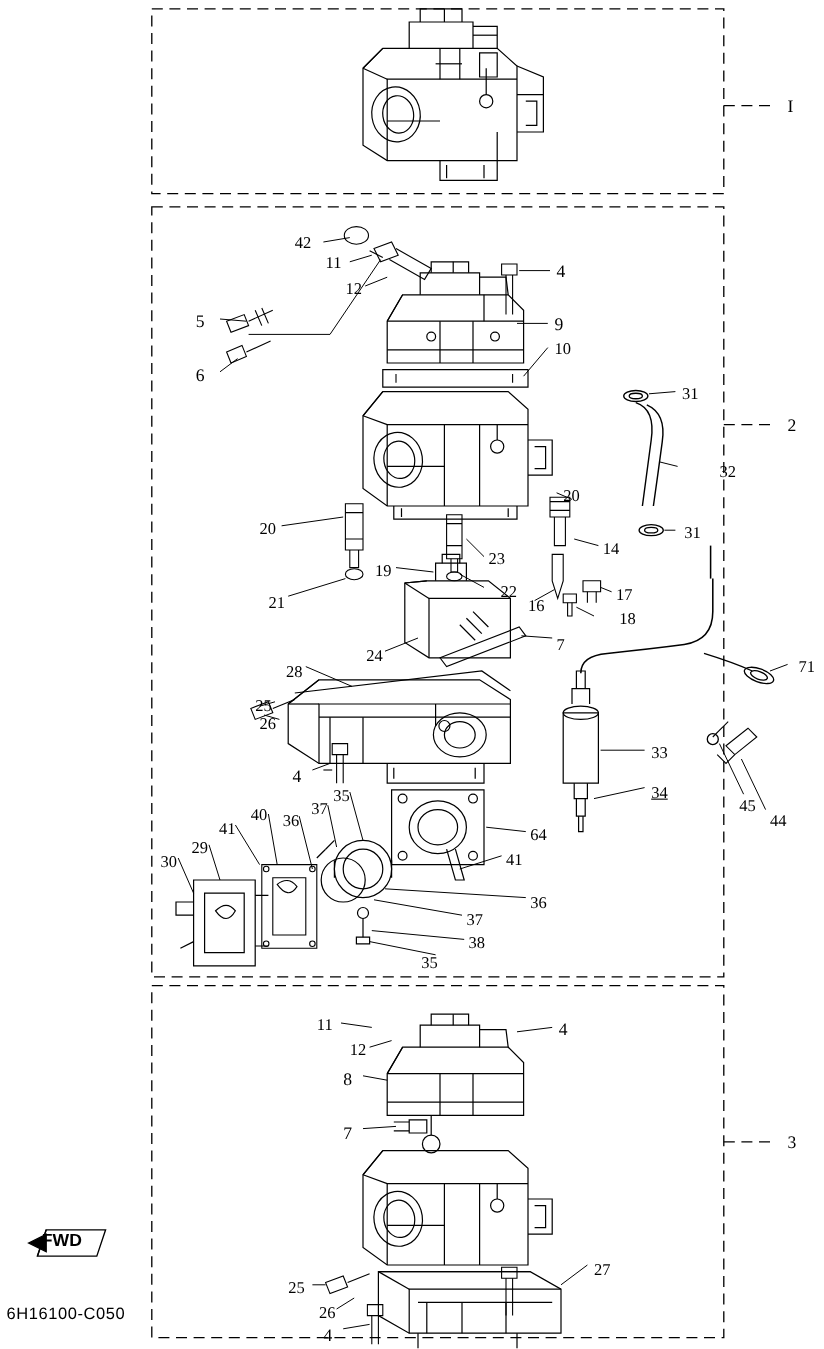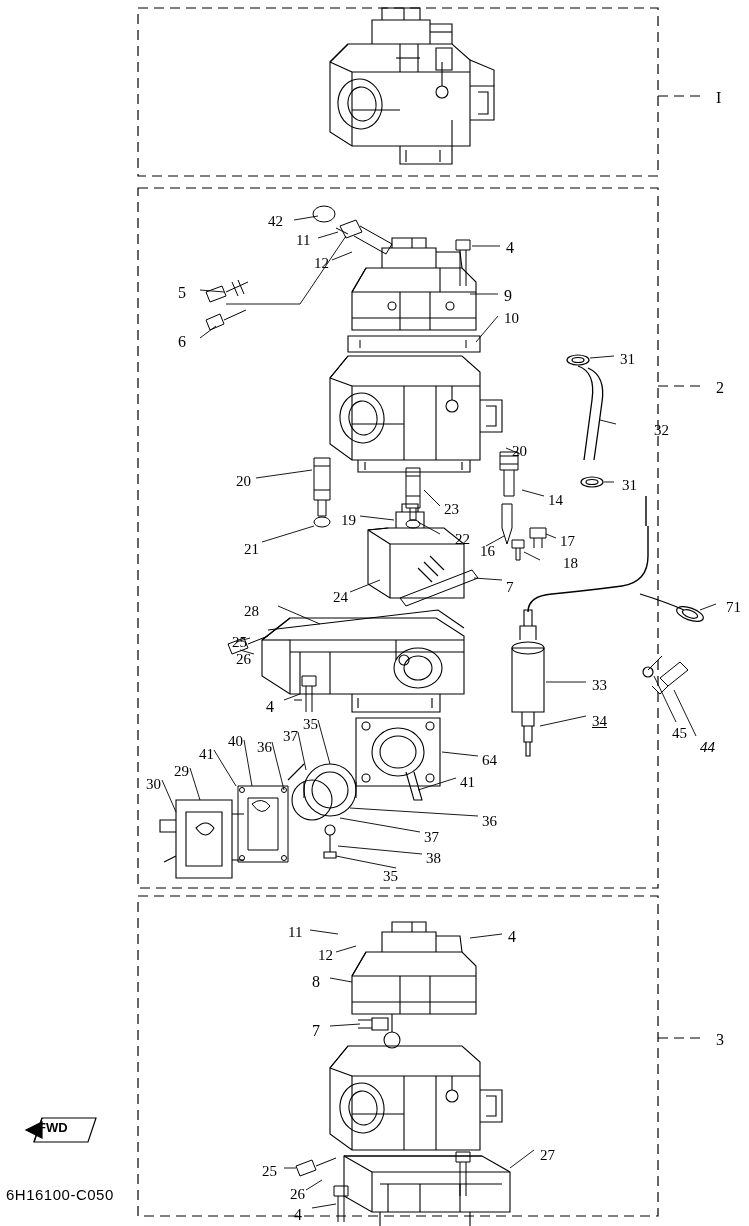--- a/index.html
+++ b/index.html
@@ -2,21 +2,21 @@
 <html><head>
 <meta charset="utf-8">
 <style>
   html,body{margin:0;padding:0;background:#ffffff;}
   body{width:749px;height:1226px;position:relative;font-family:"Liberation Serif",serif;color:#000;}
   #sheet{position:absolute;left:0;top:0;width:749px;height:1226px;overflow:hidden;}
   svg{position:absolute;left:0;top:0;}
   .lbl{position:absolute;font-family:"Liberation Serif",serif;font-size:15px;line-height:15px;color:#000;white-space:nowrap;}
   .lbl.big{font-size:16px;}
   .partcode{position:absolute;left:6px;top:1186px;font-family:"Liberation Sans",sans-serif;font-size:15px;letter-spacing:0.5px;}
-  .fwd{position:absolute;left:38px;top:1120px;font-family:"Liberation Sans",sans-serif;font-size:13px;font-weight:bold;}
+  .fwd{position:absolute;left:38px;top:1120px;font-family:"Liberation Sans",sans-serif;font-size:16px;font-weight:bold;}
 </style>
 </head>
 <body>
 
 <div id="sheet">
 
 <svg width="749" height="1226" viewBox="0 0 749 1226">
   <g fill="none" stroke="#000" stroke-width="1.2">
 
     <rect x="138" y="8" width="520" height="168" stroke-dasharray="10,6"></rect>
@@ -382,29 +382,29 @@
       <div class="lbl" style="left: 548px; top: 493px;">14</div>
       <div class="lbl" style="left: 444px; top: 502px;">23</div>
       <div class="lbl" style="left: 341px; top: 513px;">19</div>
       <div class="lbl" style="left: 244px; top: 542px; text-align: right;">21</div>
       <div class="lbl" style="left: 443px; top: 532px; margin-left: 12px;">22</div>
       <div class="lbl" style="left: 480px; top: 544px;">16</div>
       <div class="lbl" style="left: 560px; top: 534px; text-align: right;">17</div>
       <div class="lbl" style="left: 563px; top: 556px;">18</div>
       <div class="lbl" style="left: 506px; top: 580px;">7</div>
       <div class="lbl" style="left: 333px; top: 590px;">24</div>
-      <div class="lbl" style="left: 244px; top: 604px;">28</div>
+      <div class="lbl" style="left: 260px; top: 604px;">28</div>
       <div class="lbl" style="left: 726px; top: 600px;">71</div>
       <div class="lbl" style="left: 232px; top: 635px;">25</div>
       <div class="lbl" style="left: 236px; top: 652px;">26</div>
       <div class="lbl" style="left: 592px; top: 678px;">33</div>
       <div class="lbl big" style="left: 266px; top: 699px;">4</div>
       <div class="lbl" style="left: 592px; top: 714px; text-decoration: underline;">34</div>
       <div class="lbl" style="left: 672px; top: 726px;">45</div>
-      <div class="lbl" style="left: 700px; top: 740px; font-style: italic;">44</div>
+      <div class="lbl" style="left: 700px; top: 740px;">44</div>
       <div class="lbl" style="left: 303px; top: 717px;">35</div>
       <div class="lbl" style="left: 283px; top: 729px;">37</div>
       <div class="lbl" style="left: 257px; top: 740px;">36</div>
       <div class="lbl" style="left: 228px; top: 734px;">40</div>
       <div class="lbl" style="left: 199px; top: 747px;">41</div>
       <div class="lbl" style="left: 174px; top: 764px;">29</div>
       <div class="lbl" style="left: 146px; top: 777px;">30</div>
       <div class="lbl" style="left: 482px; top: 753px;">64</div>
       <div class="lbl" style="left: 460px; top: 775px;">41</div>
       <div class="lbl" style="left: 482px; top: 814px;">36</div>

